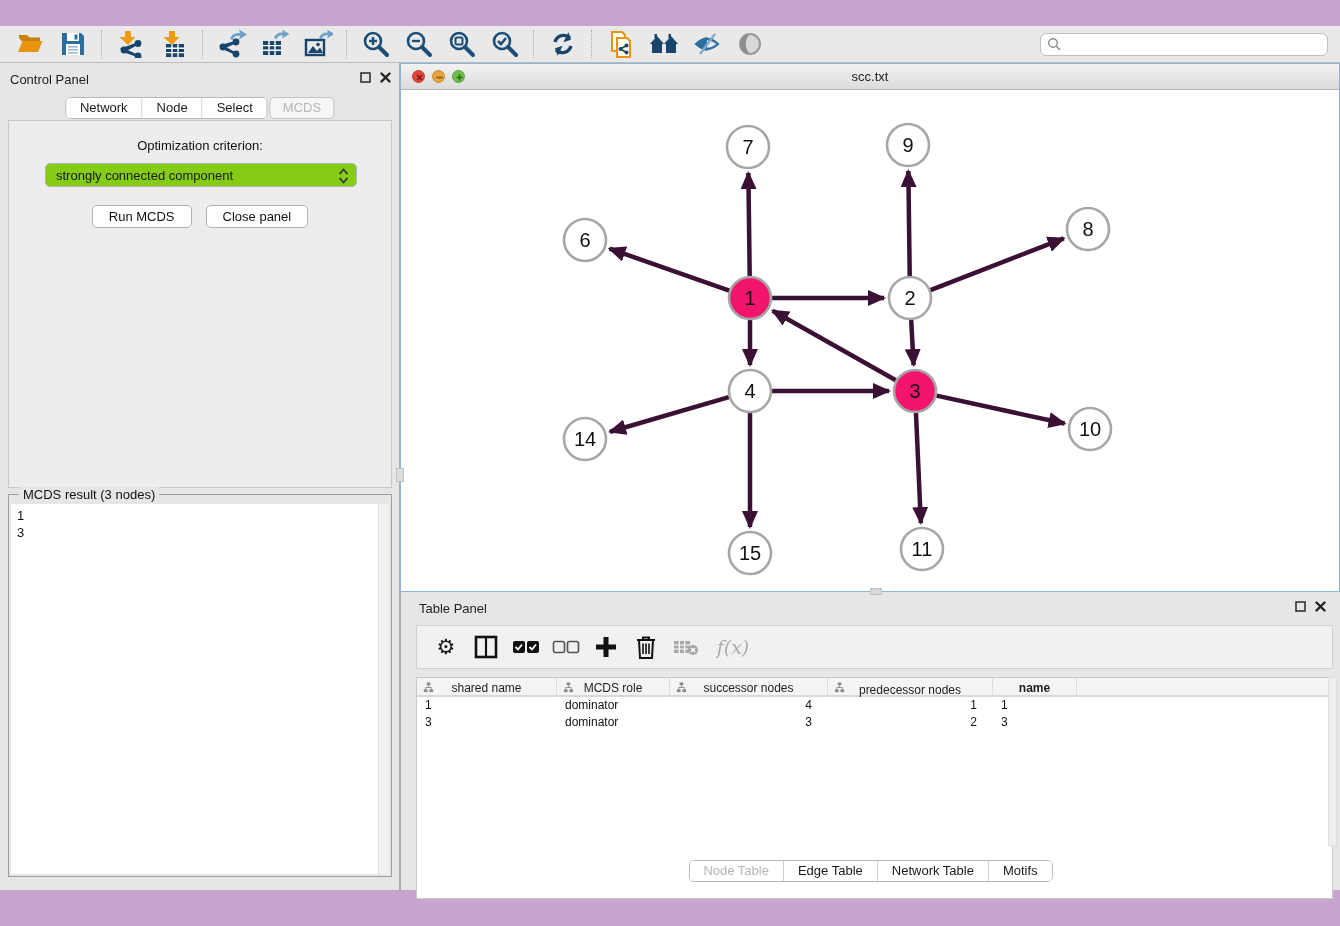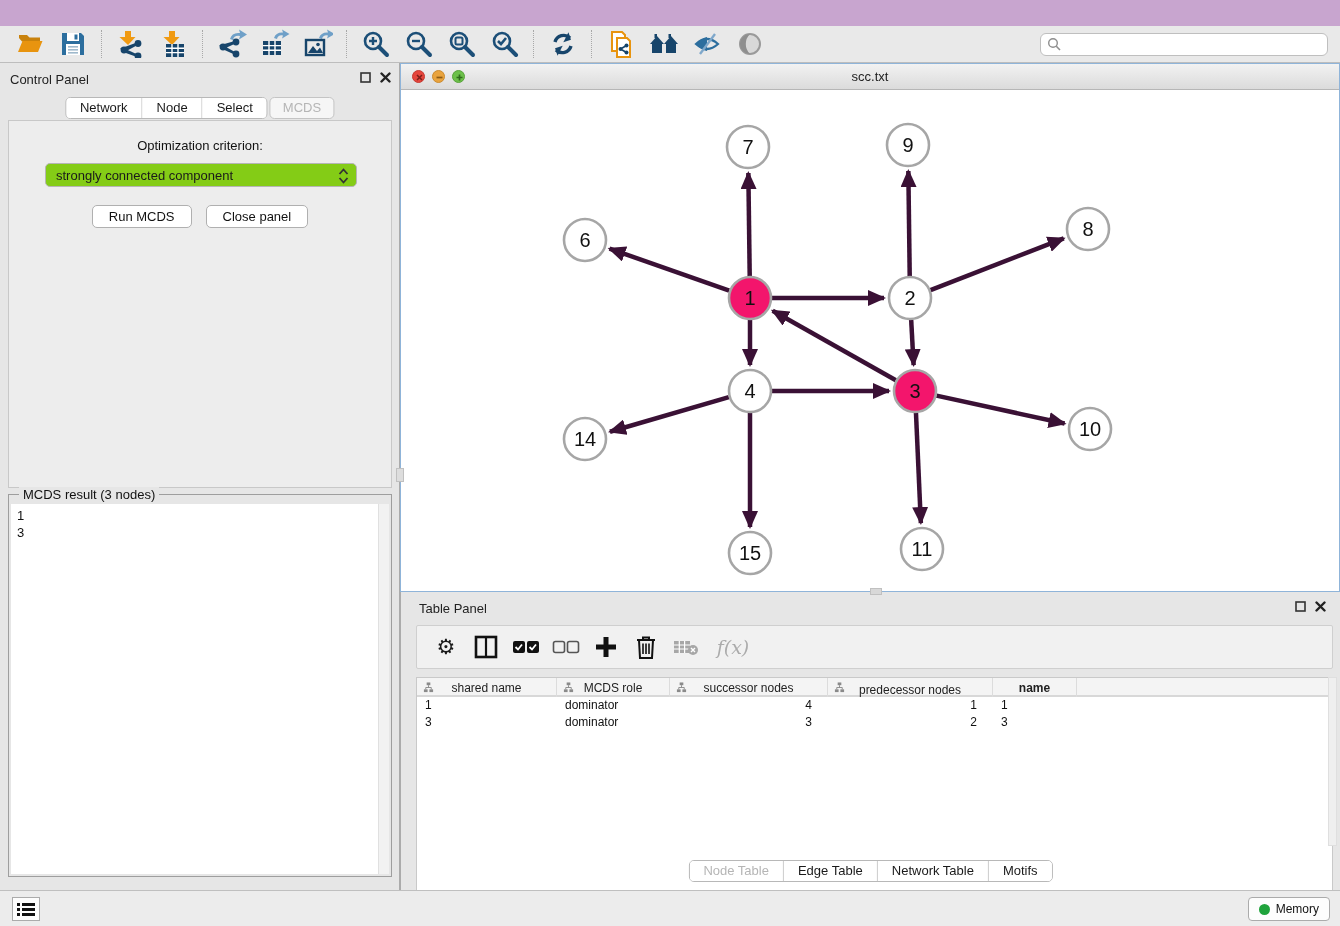--- a/index.html
+++ b/index.html
@@ -513,29 +513,13 @@
     <div class="tp-tabs">
       <span class="seg-group" id="tp-tabbar">
           <span class="seg dim">Node Table</span>
           <span class="seg">Edge Table</span>
           <span class="seg">Network Table</span>
           <span class="seg">Motifs</span>
         </span>
     </div>
   </div>
 
-  <div class="status-bar">
-    <span class="list-btn">
-      <svg width="18" height="15" viewBox="0 0 18 15">
-          <rect x="0" y="1" width="3" height="3" fill="#111"></rect>
-          <rect x="0" y="6" width="3" height="3" fill="#111"></rect>
-          <rect x="0" y="11" width="3" height="3" fill="#111"></rect>
-          <rect x="5" y="1" width="13" height="3" fill="#111"></rect>
-          <rect x="5" y="6" width="13" height="3" fill="#111"></rect>
-          <rect x="5" y="11" width="13" height="3" fill="#111"></rect>
-        </svg>
-    </span>
-    <span class="memory-btn">
-      <span class="mem-dot"></span>
-      <span>Memory</span>
-    </span>
-  </div>
 </div>
 
 </body></html>

